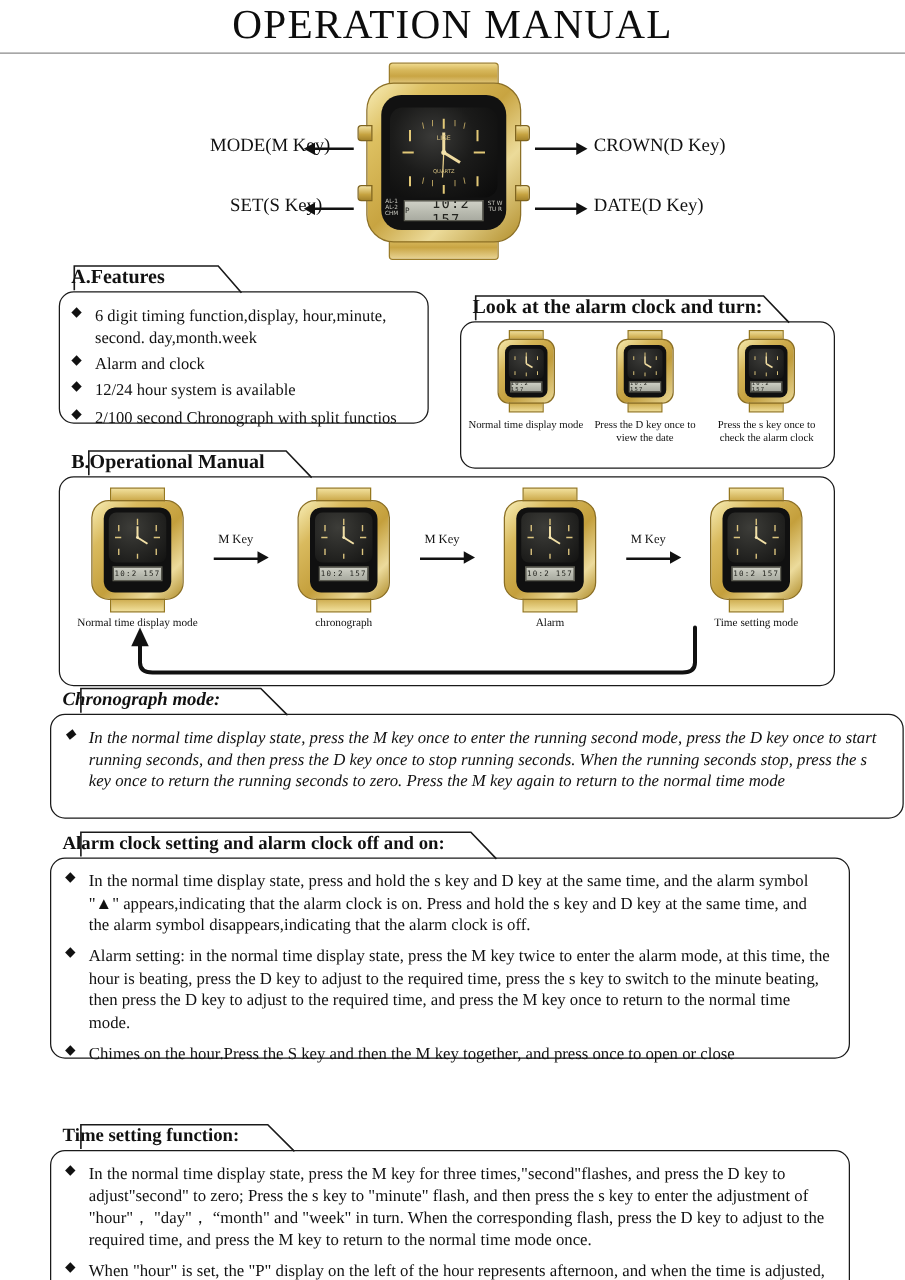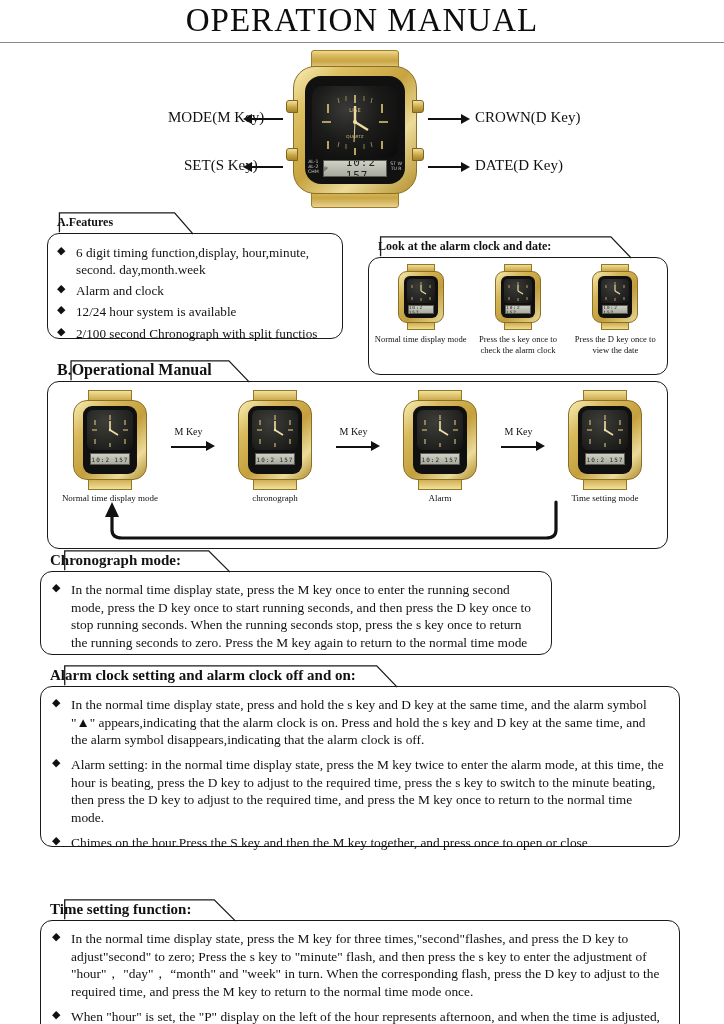--- a/index.html
+++ b/index.html
@@ -29,21 +29,21 @@
     margin: 3px 0 0 0; width: 724px;
   }
 
   
   .panel { position: absolute; }
   .tab {
     position: relative;
     display: block;
     height: 26px;
     font-weight: bold;
-    font-size: 12px;
+    font-size: 16px;
     line-height: 24px;
     padding-left: 10px;
     white-space: nowrap;
     z-index: 3;
   }
   .tab .tab-line {
     position: absolute; left: 0; top: 0; height: 26px;
     pointer-events: none;
   }
   .panel-box {
@@ -230,21 +230,21 @@
         <li>6 digit timing function,display, hour,minute, second. day,month.week</li>
         <li>Alarm and clock</li>
         <li>12/24 hour system is available</li>
         <li>2/100 second Chronograph with split functios</li>
       </ul>
     </div>
   </div>
 
   <div class="panel" style="left:368px;top:234px;width:300px;">
     <div class="tab">
-      <span style="position:relative;z-index:2;">Look at the alarm clock and date:</span>
+      <span style="position:relative;z-index:2;">Look at the alarm clock and turn:</span>
       <svg class="tab-line" width="300" height="28" viewBox="0 0 300 28">
         <path d="M2 24 L2 3 L250 3 L272 26" fill="none" stroke="#1a1a1a" stroke-width="1.4"></path>
       </svg>
     </div>
     <div class="panel-box" style="height:118px;padding:6px 4px;">
       <div style="display:flex;justify-content:space-around;align-items:flex-start;">
 
         <div style="width:92px;">
           <div style="margin:0 auto;width:48px;height:66px;position:relative;">
             <div style="position:absolute;left:50%;top:0;transform:translateX(-50%);width:28px;height:8px;background:linear-gradient(180deg,#eedc96,#c9a544);border:1px solid #96781f;"></div>
@@ -263,20 +263,45 @@
                 </g>
                 <line x1="14" y1="12" x2="14" y2="6" stroke="#f0dca0" stroke-width="1.2"></line>
                 <line x1="14" y1="12" x2="19" y2="15" stroke="#f0dca0" stroke-width="1.2"></line>
               </svg>
             </div>
             <div class="lcd" style="left:50%;top:41px;width:26px;height:9px;font-size:4.4px;border-width:0.6px;">10:2 157</div>
           </div>
           <div class="mini-cap" style="margin-top:4px;">Normal time display mode</div>
         </div>
 
+        <div style="width:92px;">
+          <div style="margin:0 auto;width:48px;height:66px;position:relative;">
+            <div style="position:absolute;left:50%;top:0;transform:translateX(-50%);width:28px;height:8px;background:linear-gradient(180deg,#eedc96,#c9a544);border:1px solid #96781f;"></div>
+            <div style="position:absolute;left:50%;bottom:0;transform:translateX(-50%);width:28px;height:9px;background:linear-gradient(180deg,#c9a544,#eedc96);border:1px solid #96781f;"></div>
+            <div style="position:absolute;left:1px;top:7px;width:46px;height:52px;border-radius:9px;background:linear-gradient(135deg,#f6e9ae,#d5b557 30%,#c19d3c 60%,#e9d795);border:1px solid #8b6f25;"></div>
+            <div style="position:absolute;left:7px;top:12px;width:34px;height:42px;border-radius:6px;background:#101010;"></div>
+            <div style="position:absolute;left:10px;top:15px;width:28px;height:24px;border-radius:4px;background:radial-gradient(ellipse at 40% 30%,#3b3b38,#131312);">
+              <svg width="28" height="24" viewBox="0 0 28 24">
+                <g stroke="#d8c07a" stroke-width="0.8">
+                  <line x1="5" y1="6" x2="5" y2="9"></line>
+                    <line x1="14" y1="3" x2="14" y2="6"></line>
+                  <line x1="23" y1="6" x2="23" y2="9"></line>
+                    <line x1="5" y1="18" x2="5" y2="21"></line>
+                  <line x1="14" y1="19" x2="14" y2="22"></line>
+                    <line x1="23" y1="18" x2="23" y2="21"></line>
+                </g>
+                <line x1="14" y1="12" x2="14" y2="6" stroke="#f0dca0" stroke-width="1.2"></line>
+                <line x1="14" y1="12" x2="19" y2="15" stroke="#f0dca0" stroke-width="1.2"></line>
+              </svg>
+            </div>
+            <div class="lcd" style="left:50%;top:41px;width:26px;height:9px;font-size:4.4px;border-width:0.6px;">10:2 157</div>
+          </div>
+          <div class="mini-cap" style="margin-top:4px;">Press the D key once to view the date</div>
+        </div>
+
         <div style="width:96px;">
           <div style="margin:0 auto;width:48px;height:66px;position:relative;">
             <div style="position:absolute;left:50%;top:0;transform:translateX(-50%);width:28px;height:8px;background:linear-gradient(180deg,#eedc96,#c9a544);border:1px solid #96781f;"></div>
             <div style="position:absolute;left:50%;bottom:0;transform:translateX(-50%);width:28px;height:9px;background:linear-gradient(180deg,#c9a544,#eedc96);border:1px solid #96781f;"></div>
             <div style="position:absolute;left:1px;top:7px;width:46px;height:52px;border-radius:9px;background:linear-gradient(135deg,#f6e9ae,#d5b557 30%,#c19d3c 60%,#e9d795);border:1px solid #8b6f25;"></div>
             <div style="position:absolute;left:7px;top:12px;width:34px;height:42px;border-radius:6px;background:#101010;"></div>
             <div style="position:absolute;left:10px;top:15px;width:28px;height:24px;border-radius:4px;background:radial-gradient(ellipse at 40% 30%,#3b3b38,#131312);">
               <svg width="28" height="24" viewBox="0 0 28 24">
                 <g stroke="#d8c07a" stroke-width="0.8">
                   <line x1="5" y1="6" x2="5" y2="9"></line>
@@ -286,45 +311,20 @@
                   <line x1="14" y1="19" x2="14" y2="22"></line>
                     <line x1="23" y1="18" x2="23" y2="21"></line>
                 </g>
                 <line x1="14" y1="12" x2="14" y2="6" stroke="#f0dca0" stroke-width="1.2"></line>
                 <line x1="14" y1="12" x2="19" y2="15" stroke="#f0dca0" stroke-width="1.2"></line>
               </svg>
             </div>
             <div class="lcd" style="left:50%;top:41px;width:26px;height:9px;font-size:4.4px;border-width:0.6px;">10:2 157</div>
           </div>
           <div class="mini-cap" style="margin-top:4px;">Press the s key once to check the alarm clock</div>
-        </div>
-
-        <div style="width:92px;">
-          <div style="margin:0 auto;width:48px;height:66px;position:relative;">
-            <div style="position:absolute;left:50%;top:0;transform:translateX(-50%);width:28px;height:8px;background:linear-gradient(180deg,#eedc96,#c9a544);border:1px solid #96781f;"></div>
-            <div style="position:absolute;left:50%;bottom:0;transform:translateX(-50%);width:28px;height:9px;background:linear-gradient(180deg,#c9a544,#eedc96);border:1px solid #96781f;"></div>
-            <div style="position:absolute;left:1px;top:7px;width:46px;height:52px;border-radius:9px;background:linear-gradient(135deg,#f6e9ae,#d5b557 30%,#c19d3c 60%,#e9d795);border:1px solid #8b6f25;"></div>
-            <div style="position:absolute;left:7px;top:12px;width:34px;height:42px;border-radius:6px;background:#101010;"></div>
-            <div style="position:absolute;left:10px;top:15px;width:28px;height:24px;border-radius:4px;background:radial-gradient(ellipse at 40% 30%,#3b3b38,#131312);">
-              <svg width="28" height="24" viewBox="0 0 28 24">
-                <g stroke="#d8c07a" stroke-width="0.8">
-                  <line x1="5" y1="6" x2="5" y2="9"></line>
-                    <line x1="14" y1="3" x2="14" y2="6"></line>
-                  <line x1="23" y1="6" x2="23" y2="9"></line>
-                    <line x1="5" y1="18" x2="5" y2="21"></line>
-                  <line x1="14" y1="19" x2="14" y2="22"></line>
-                    <line x1="23" y1="18" x2="23" y2="21"></line>
-                </g>
-                <line x1="14" y1="12" x2="14" y2="6" stroke="#f0dca0" stroke-width="1.2"></line>
-                <line x1="14" y1="12" x2="19" y2="15" stroke="#f0dca0" stroke-width="1.2"></line>
-              </svg>
-            </div>
-            <div class="lcd" style="left:50%;top:41px;width:26px;height:9px;font-size:4.4px;border-width:0.6px;">10:2 157</div>
-          </div>
-          <div class="mini-cap" style="margin-top:4px;">Press the D key once to view the date</div>
         </div>
 
       </div>
     </div>
   </div>
 
   <div class="panel" style="left:47px;top:358px;width:621px;">
     <div class="tab" style="font-size:16px;">
       <span style="position:relative;z-index:2;">B.Operational Manual</span>
       <svg class="tab-line" width="621" height="28" viewBox="0 0 621 28">
@@ -467,21 +467,21 @@
 
       </div>
 
       <svg style="position:absolute;left:0;top:118px;" width="615" height="48" viewBox="0 0 615 48">
         <path d="M508 2 L508 30 Q508 38 498 38 L74 38 Q64 38 64 30 L64 16" fill="none" stroke="#111" stroke-width="3.2" stroke-linecap="round"></path>
         <polygon points="64,2 57,17 71,17" fill="#111"></polygon>
       </svg>
     </div>
   </div>
 
-  <div class="panel" style="left:40px;top:548px;width:512px;">
+  <div class="panel" style="left:40px;top:548px;width:683px;font-style:italic;">
     <div class="tab" style="font-size:15px;">
       <span style="position:relative;z-index:2;">Chronograph mode:</span>
       <svg class="tab-line" width="640" height="28" viewBox="0 0 640 28">
         <path d="M2 24 L2 3 L157 3 L180 26" fill="none" stroke="#1a1a1a" stroke-width="1.4"></path>
       </svg>
     </div>
     <div class="panel-box" style="height:84px;padding:9px 14px 6px 8px;">
       <ul class="bullets">
         <li style="font-size:13.4px;line-height:1.32;">In the normal time display state, press the M key once to enter the running second mode, press the D key once to start running seconds, and then press the D key once to stop running seconds. When the running seconds stop, press the s key once to return the running seconds to zero. Press the M key again to return to the normal time mode</li>
       </ul>

